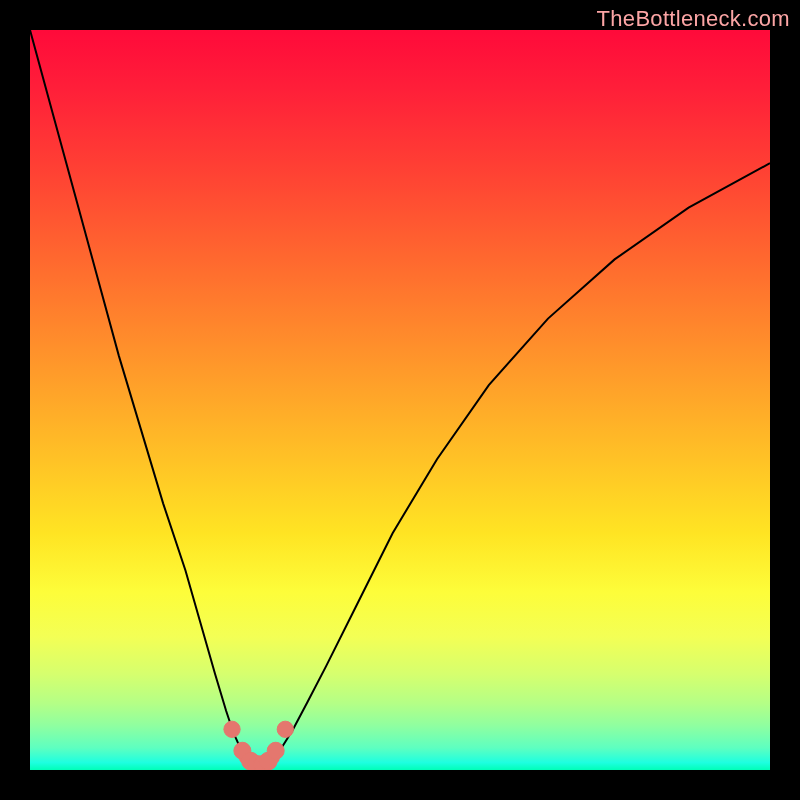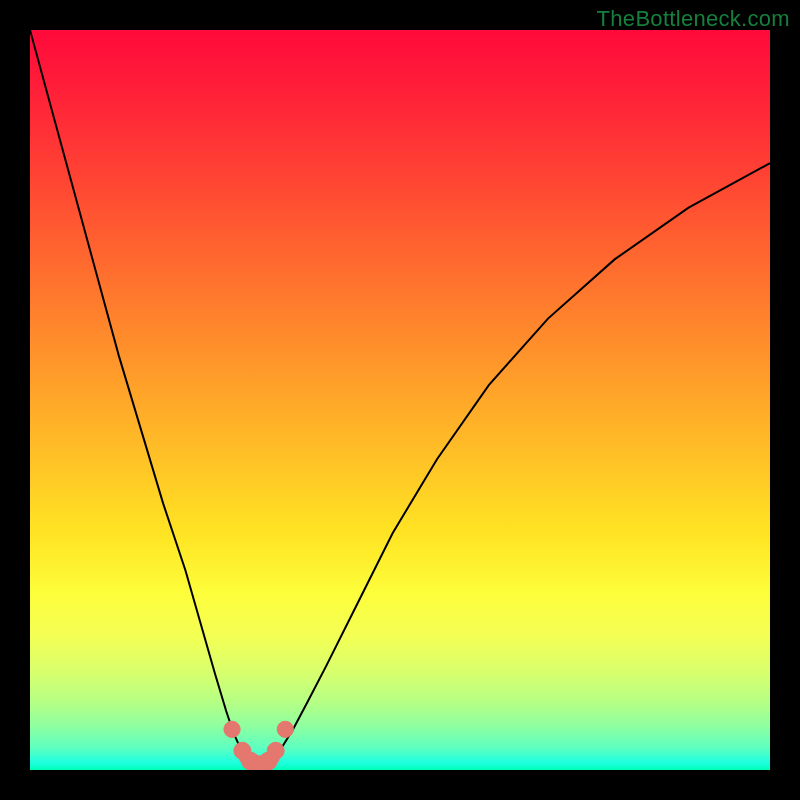--- a/index.html
+++ b/index.html
@@ -31,21 +31,21 @@
       #b4ff86 91%,
       #8fffa0 94%,
       #5effc0 97%,
       #1effe0 99%,
       #00ffb7 100%);
   }
   .watermark {
     position: absolute;
     top: 6px;
     right: 10px;
-    color: #15803d;
+    color: #fca5a5;
     font-size: 22px;
     letter-spacing: 0.3px;
     font-weight: 500;
   }
   svg.curves {
     position: absolute;
     left: 0; top: 0;
     width: 740px;
     height: 740px;
   }

